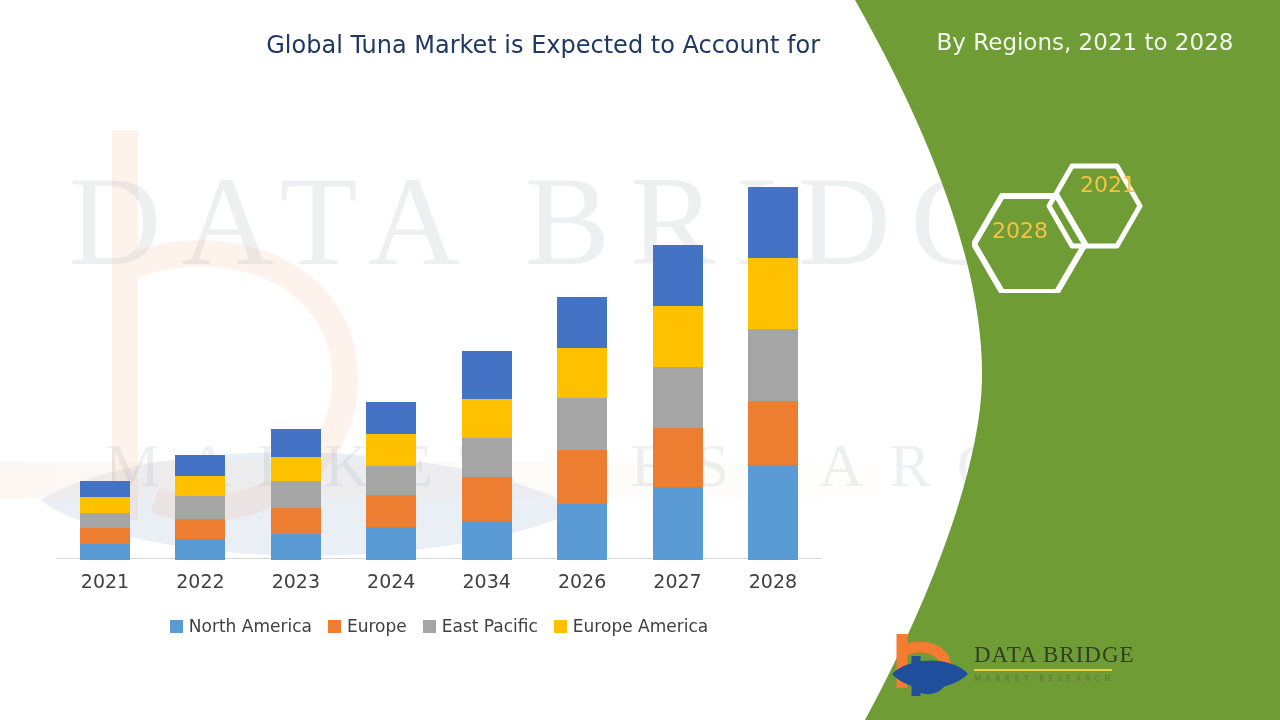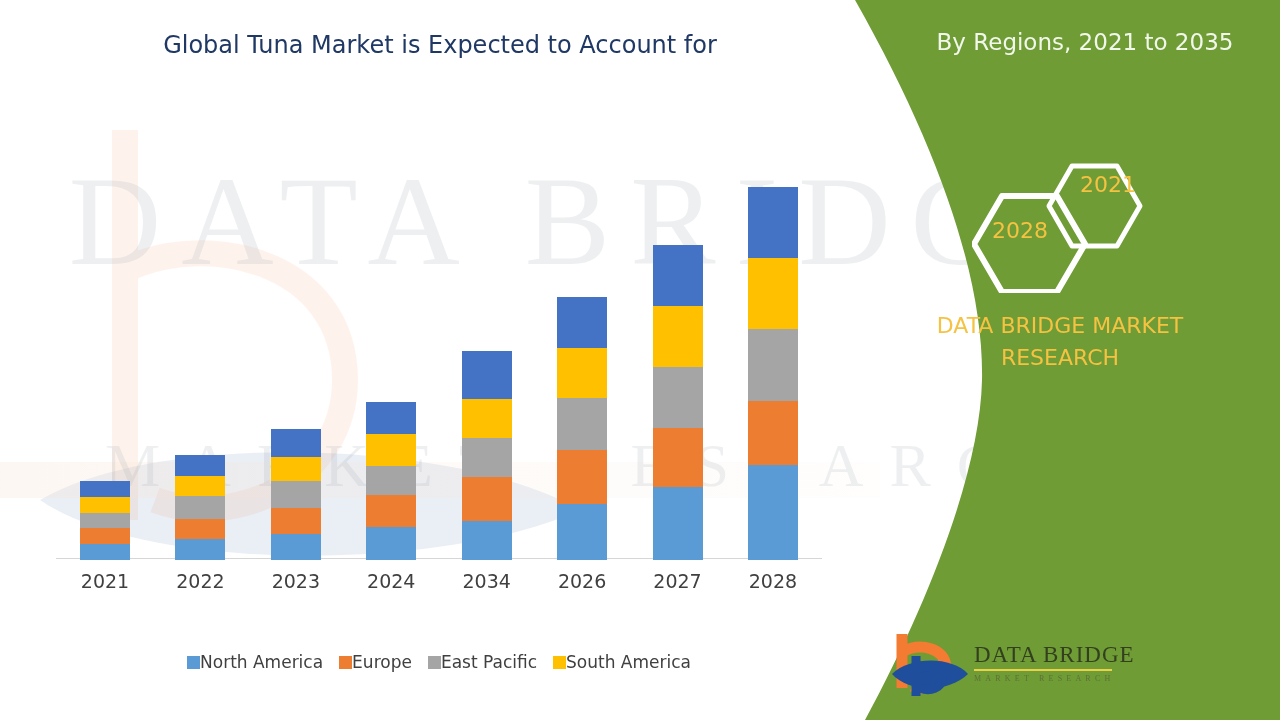--- a/index.html
+++ b/index.html
@@ -83,21 +83,21 @@
     left: 60px;
     top: 28px;
     width: 760px;
     text-align: center;
     font-size: 24px;
     line-height: 35px;
     color: #1f3864;
     font-family: "DejaVu Sans", sans-serif;
     font-weight: 400;
   }
-  .chart-title .ln { display: block; }
+  .chart-title .ln { display: block; text-align: right; }
 
   
   .green-panel {
     position: absolute;
     right: 0;
     top: 0;
     width: 450px;
     height: 720px;
   }
   .green-panel svg { display: block; }
@@ -260,22 +260,22 @@
     width: 766px;
     display: flex;
     justify-content: center;
     align-items: center;
     gap: 16px;
     flex-wrap: nowrap;
   }
   .legend-item {
     display: flex;
     align-items: center;
-    white-space: nowrap;
-    margin-top: 36px;
+    gap: 6px;
+    white-space: nowrap;
   }
   .legend-swatch {
     width: 13px;
     height: 13px;
     display: block;
     flex: none;
   }
   .legend-text {
     font-size: 17px;
     color: #404040;
@@ -400,47 +400,43 @@
       <div class="legend-item">
         <span class="legend-swatch" style="background: rgb(237, 125, 49);"></span>
         <span class="legend-text">Europe</span>
       </div>
       <div class="legend-item">
         <span class="legend-swatch" style="background: rgb(165, 165, 165);"></span>
         <span class="legend-text">East Pacific</span>
       </div>
       <div class="legend-item">
         <span class="legend-swatch" style="background: rgb(255, 192, 0);"></span>
-        <span class="legend-text">South America</span>
+        <span class="legend-text">Europe America</span>
       </div>
     </div>
 
   <div class="green-panel">
     <svg width="450" height="720" viewBox="0 0 450 720">
       <path id="greenShape" d="M25 0 L450 0 L450 720 L35 720 C100 600, 150 470, 152 380 C154 280, 110 150, 25 0 Z" fill="#6f9c35"></path>
     </svg>
   </div>
 
   <div class="panel-title">
-    <span class="ln">By Regions, 2021 to 2035</span>
+    <span class="ln">By Regions, 2021 to 2028</span>
   </div>
 
   <div class="hex-wrap">
     <svg width="240" height="145" viewBox="0 0 240 145">
       <polygon points="100,18 145,18 168,58 145,98 100,98 77,58" fill="none" stroke="#ffffff" stroke-width="5" stroke-linejoin="round"></polygon>
       <polygon points="30,48 85,48 113,96 85,144 30,144 2,96" fill="none" stroke="#ffffff" stroke-width="6" stroke-linejoin="round"></polygon>
     </svg>
     <span class="hex-label a2028">2028</span>
     <span class="hex-label a2021">2021</span>
   </div>
 
-  <div class="brand-name">
-    <span class="ln">DATA BRIDGE MARKET</span>
-    <span class="ln">RESEARCH</span>
-  </div>
 
   <div class="logo">
     <svg class="logo-mark" viewBox="0 0 80 72">
       <path d="M12 4 L12 58 M12 22 C30 12, 56 18, 56 38 C56 54, 38 62, 22 56" fill="none" stroke="#f47b32" stroke-width="11"></path>
       <path d="M2 44 C20 26, 62 26, 78 44 C60 62, 20 64, 2 44 Z" fill="#1f4e9c"></path>
       <path d="M26 26 L26 66 M26 40 C38 34, 52 38, 52 48 C52 58, 40 62, 30 58" fill="none" stroke="#1f4e9c" stroke-width="9"></path>
     </svg>
     <div class="logo-text">
       <span class="lt-main">DATA BRIDGE</span>
       <span class="lt-rule"></span>

